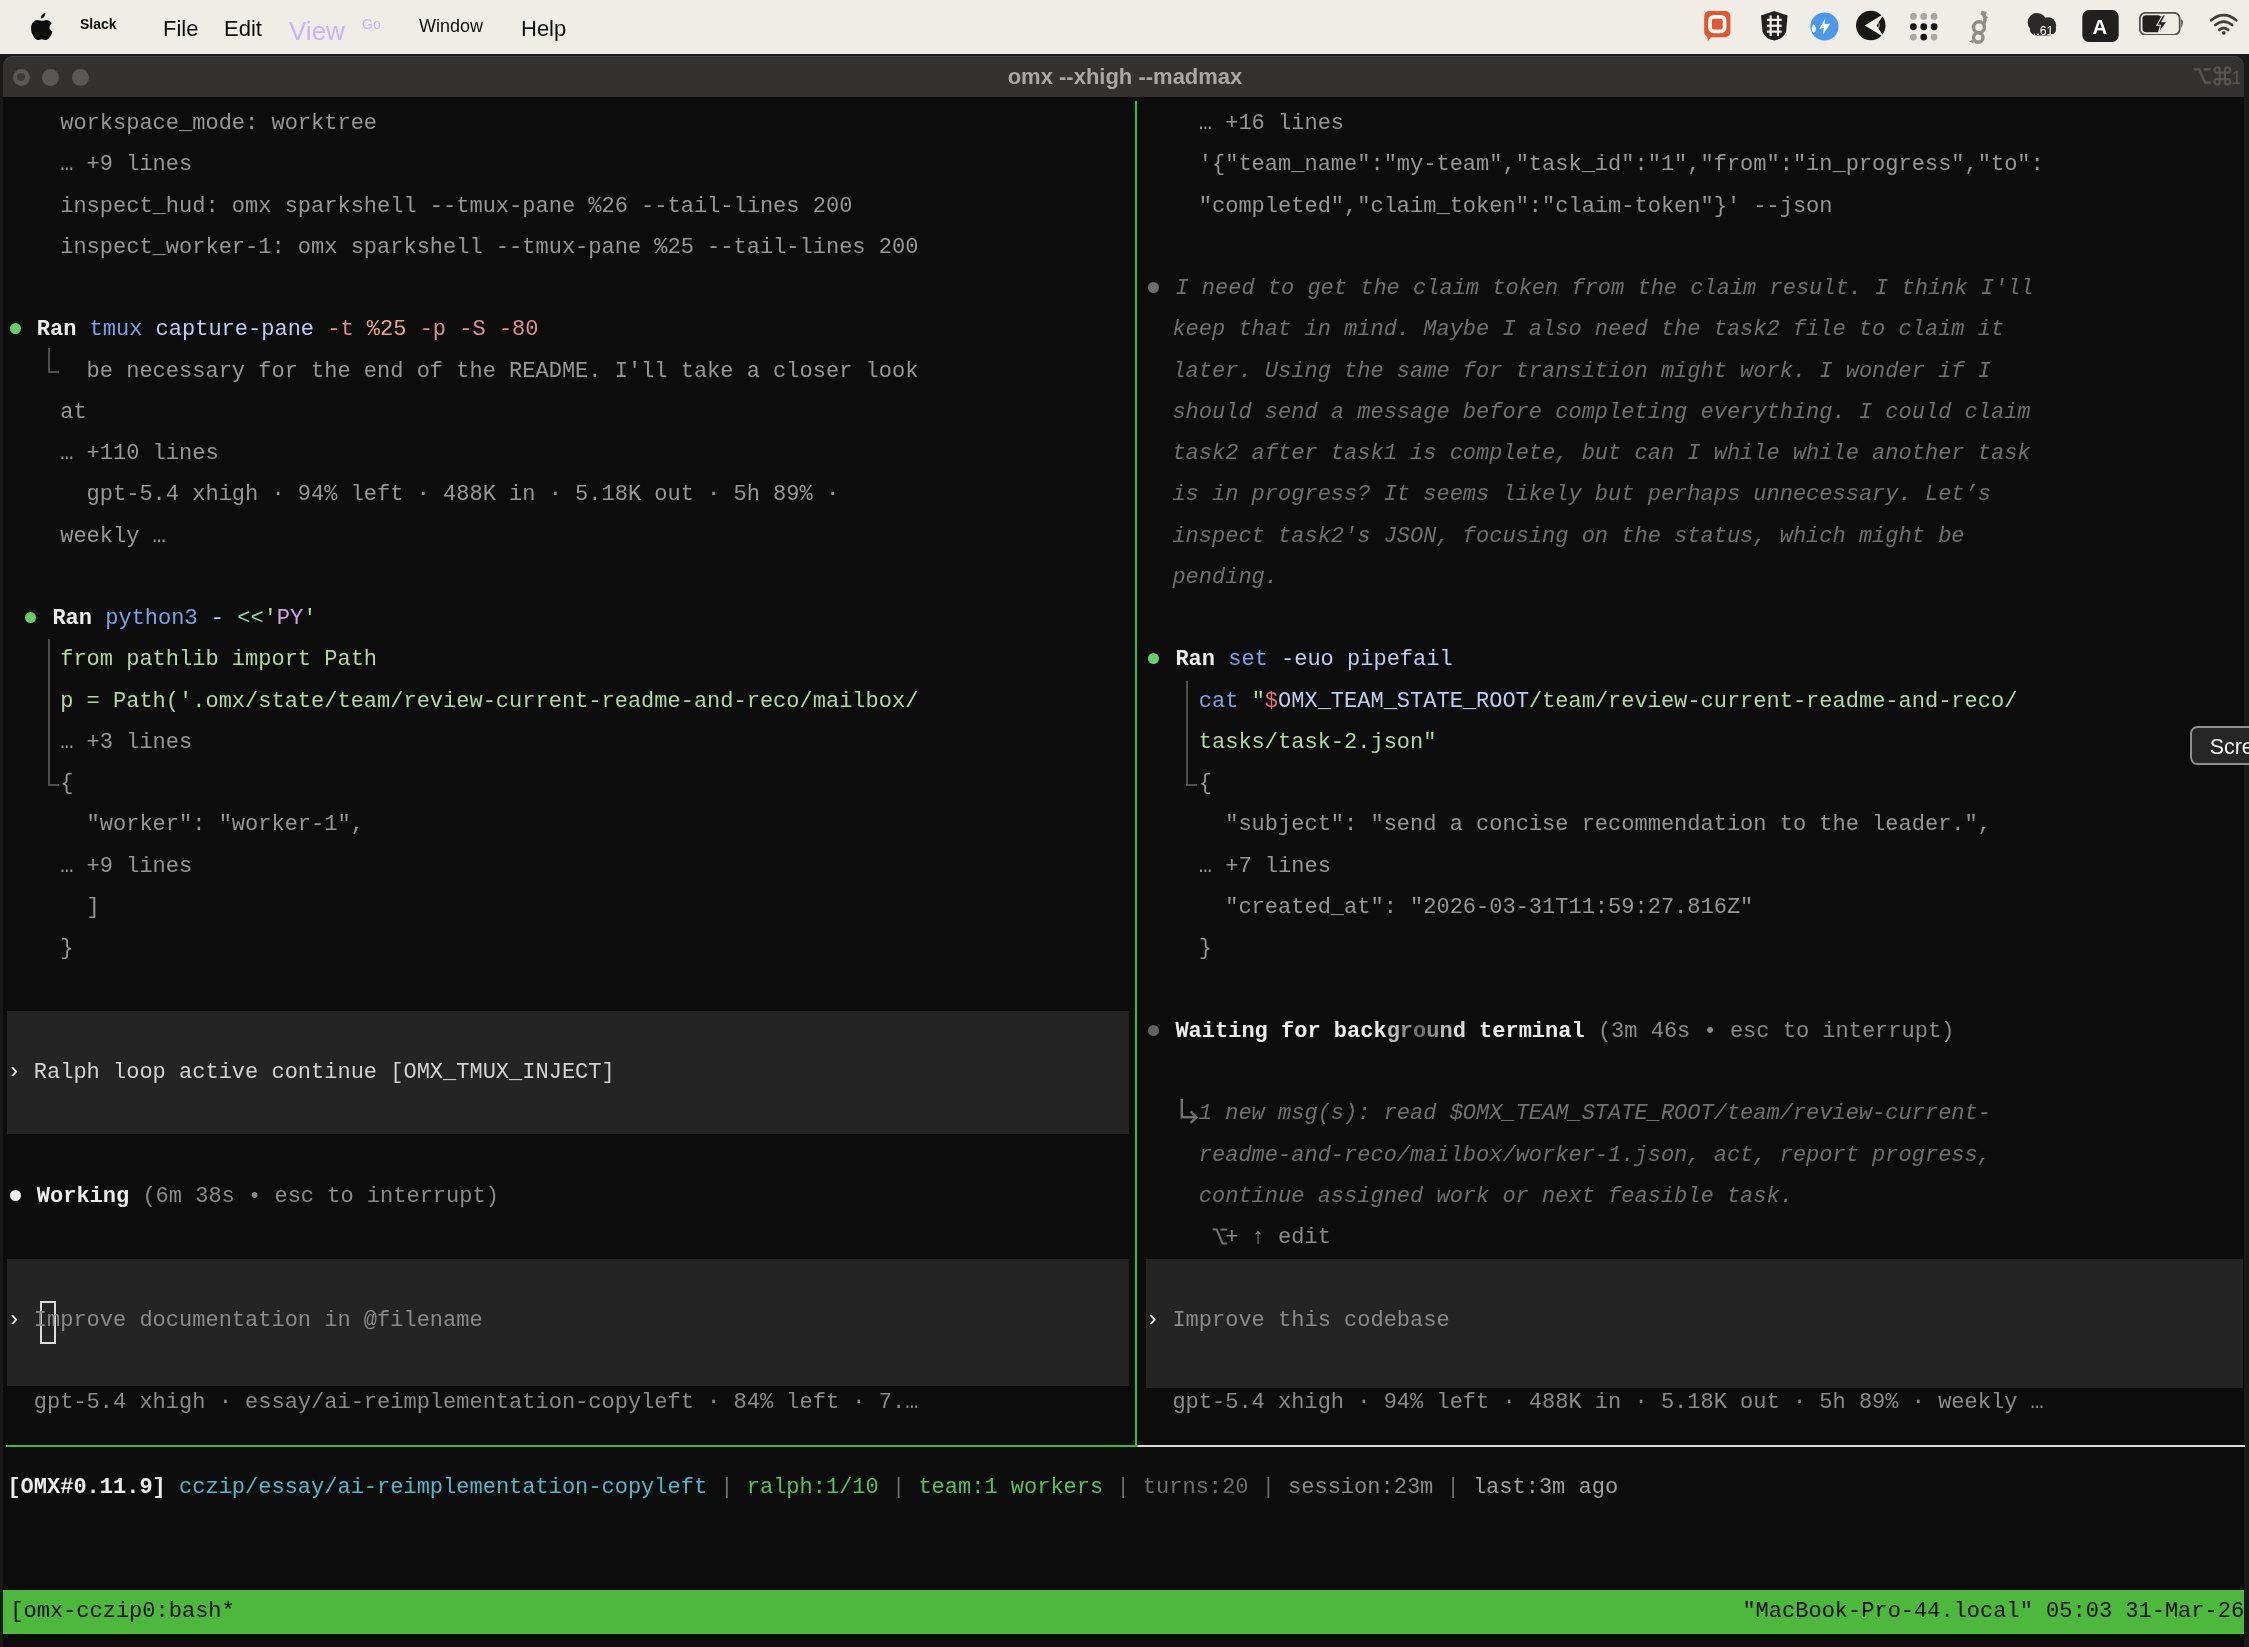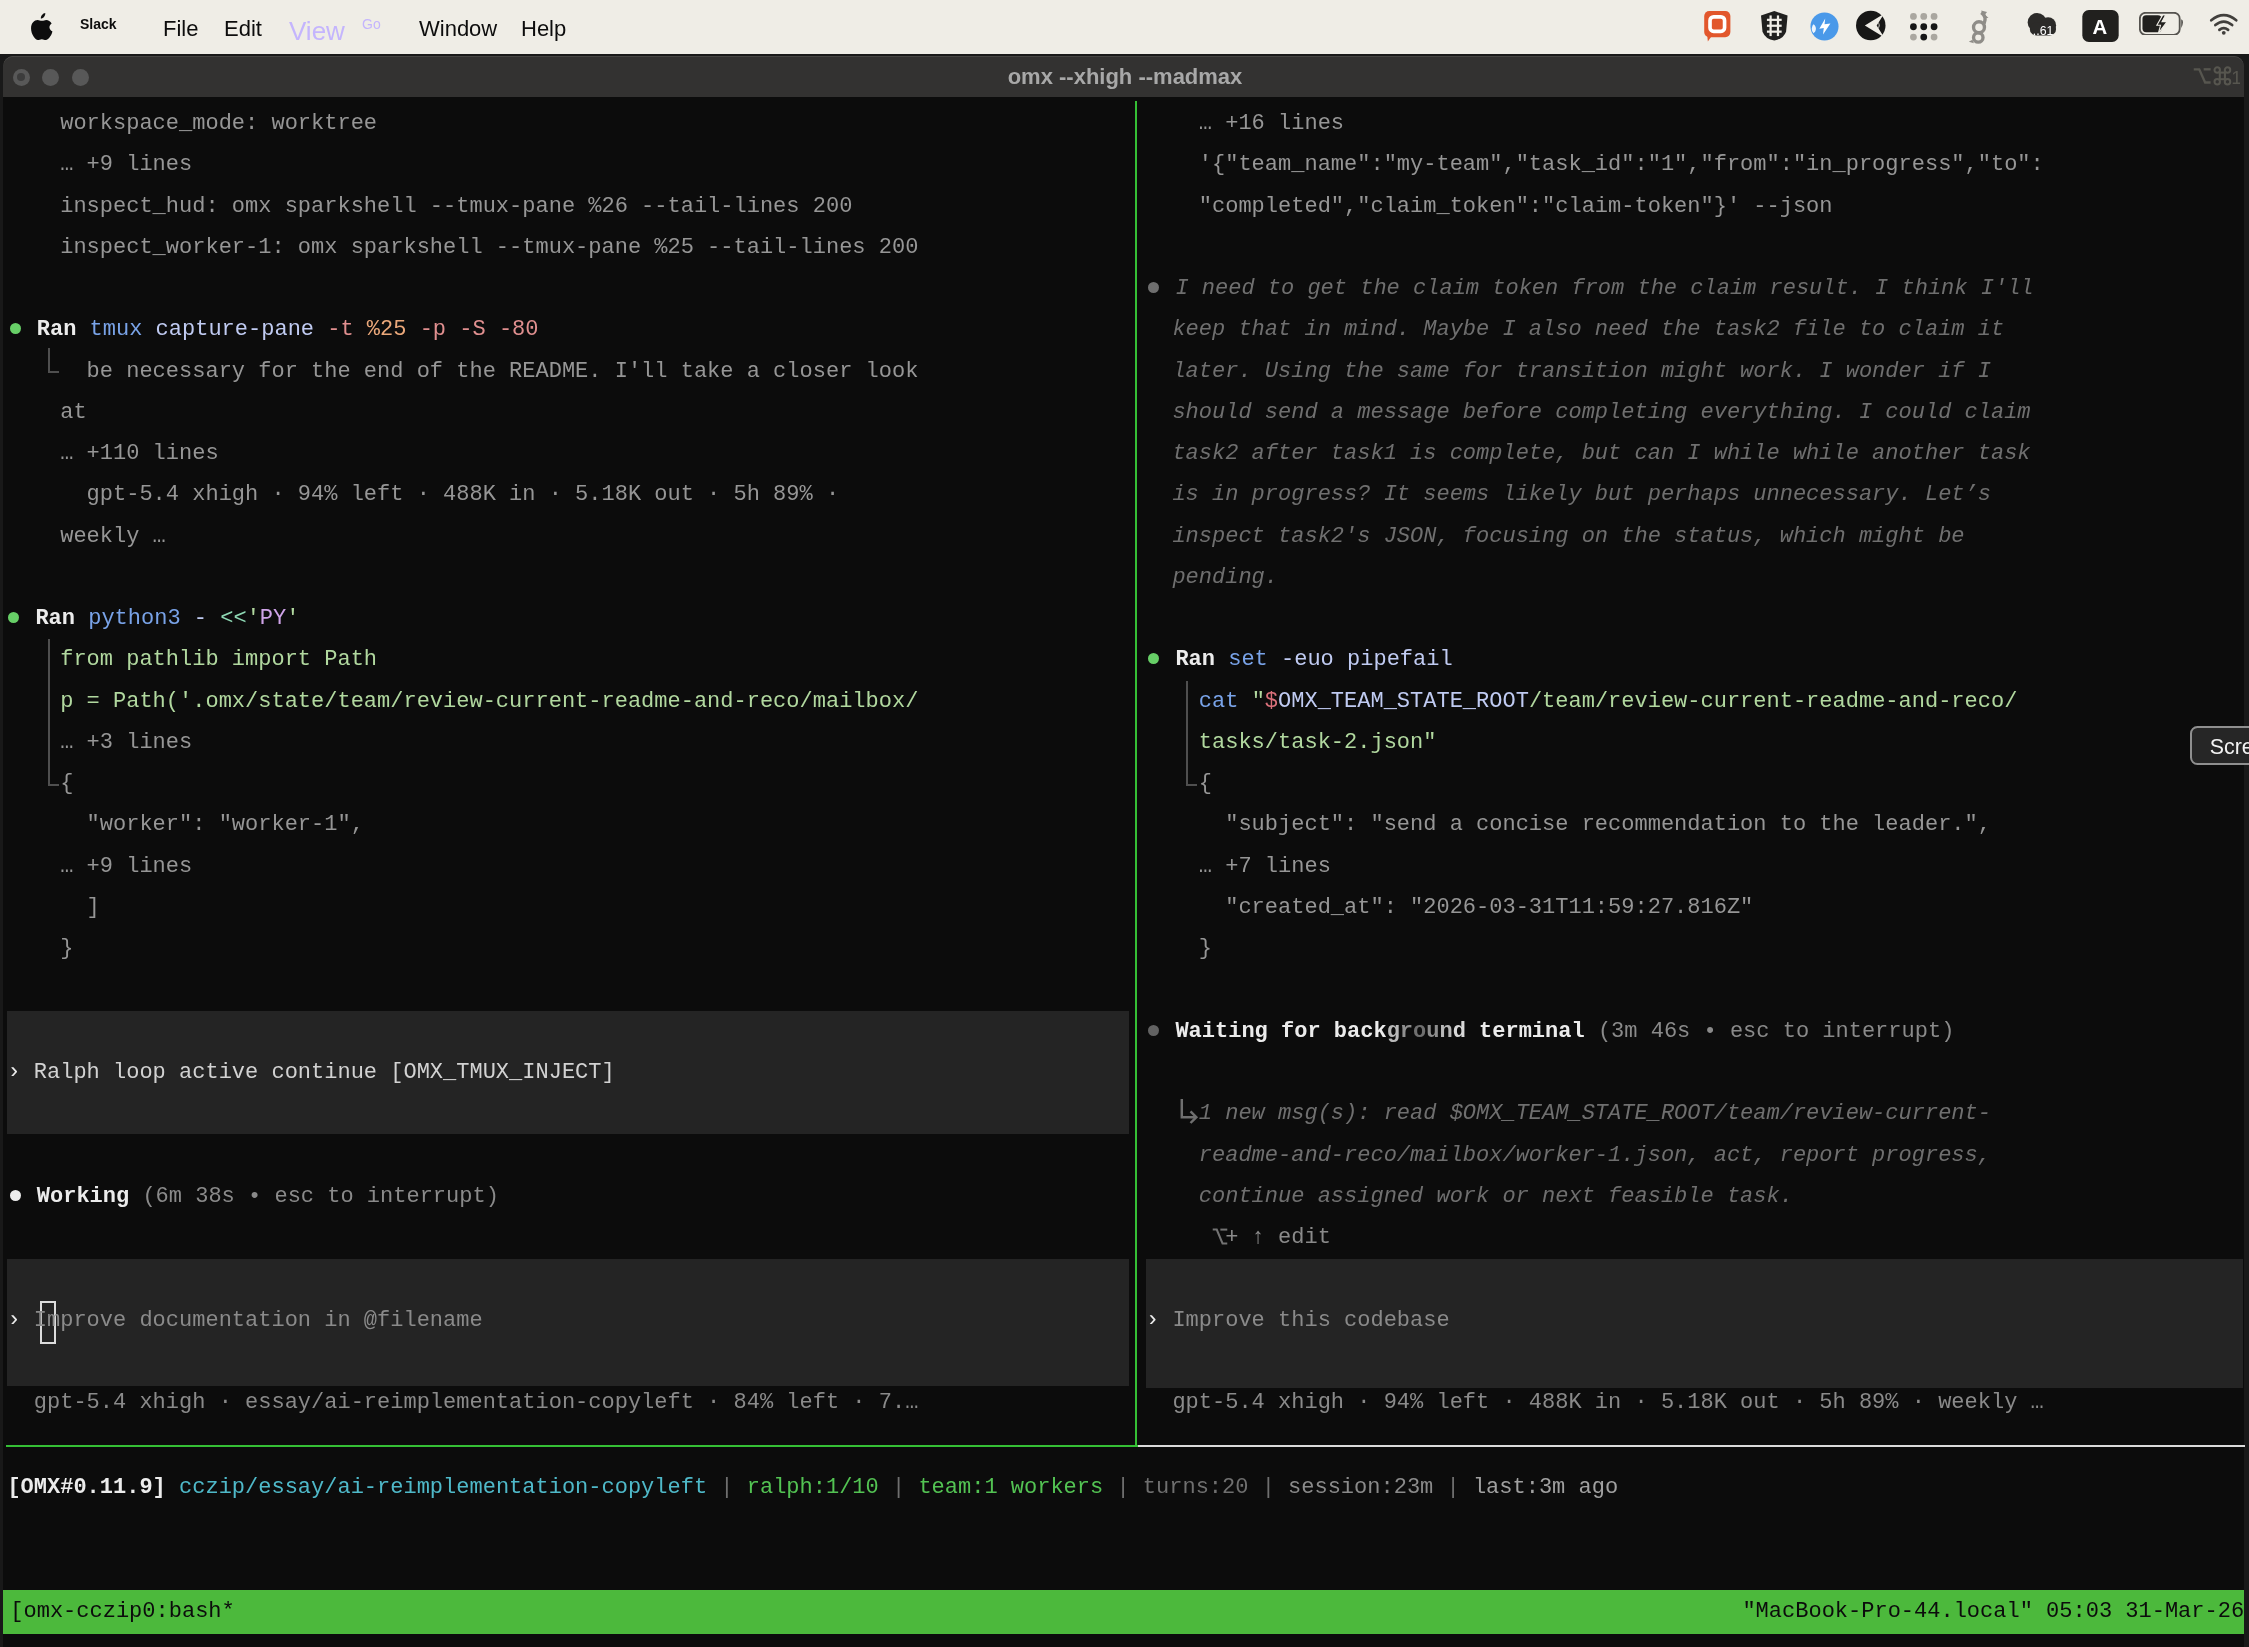--- a/index.html
+++ b/index.html
@@ -29,21 +29,21 @@
 <div style="position:absolute;left:0;top:0;width:2250px;height:54px;background:#efede6;"></div>
 <svg style="position:absolute;left:31px;top:13.3px" width="22" height="27" viewBox="0 0 30 37">
   <path fill="#0d0d0d" d="M20.8 9.6c-2 0-3.6 1.1-5.8 1.1-2.3 0-4-1.1-6-1.1C4.6 9.6 0 13.6 0 21.3 0 29 5.6 37 9.4 37c1.7 0 3-1.1 5.4-1.1 2.4 0 3.4 1.1 5.4 1.1 4 0 9-8.7 9-12.1-4.4-1.7-5.6-7.5-1-10.6-1.6-2.8-4.6-4.7-7.4-4.7z"></path>
   <path fill="#0d0d0d" d="M19.5 0c.3 3.3-2.4 7.6-6.1 7.7-.5-3.6 2.8-7.5 6.1-7.7z"></path>
 </svg>
 <div class="sans" style="position:absolute;left:80px;top:15.5px;font-size:14px;font-weight:bold;color:#0d0d0d;">Slack</div>
 <div class="sans" style="position:absolute;left:163px;top:15.5px;font-size:22px;color:#0d0d0d;">File</div>
 <div class="sans" style="position:absolute;left:224px;top:15.5px;font-size:22px;color:#0d0d0d;">Edit</div>
 <div class="sans" style="position:absolute;left:289px;top:15.5px;font-size:26px;color:#c4b5fd;">View</div>
 <div class="sans" style="position:absolute;left:362px;top:15.5px;font-size:14px;color:#c4b5fd;">Go</div>
-<div class="sans" style="position:absolute;left:419px;top:15.5px;font-size:22px;color:#0d0d0d;">Window</div>
+<div class="sans" style="position:absolute;left:419px;top:15.5px;font-size:18px;color:#0d0d0d;">Window</div>
 <div class="sans" style="position:absolute;left:521px;top:15.5px;font-size:22px;color:#0d0d0d;">Help</div>
 
 <svg style="position:absolute;left:1704px;top:11px" width="29.5" height="32" viewBox="0 0 40 44">
   <rect x="0" y="0" width="36" height="36" rx="7" fill="#e2572c"></rect>
   <rect x="8" y="8" width="20" height="20" rx="5" fill="none" stroke="#ffffff" stroke-width="5"></rect>
   <path d="M4 32 L12 32 L5 42 Z" fill="#e2572c"></path>
 </svg>
 <svg style="position:absolute;left:1761px;top:11px" width="26.6" height="29.5" viewBox="0 0 36 40">
   <path d="M18 0 L36 6 L34 28 Q30 38 18 40 Q6 38 2 28 L0 6 Z" fill="#20201f"></path>
   <g stroke="#efede6" stroke-width="3">
@@ -156,21 +156,21 @@
 <div class="r mono" style="left:7.4px;top:103px;">    workspace_mode: worktree</div>
 <div class="r mono" style="left:7.4px;top:144px;">    … +9 lines</div>
 <div class="r mono" style="left:7.4px;top:186px;">    inspect_hud: omx sparkshell --tmux-pane %26 --tail-lines 200</div>
 <div class="r mono" style="left:7.4px;top:227px;">    inspect_worker-1: omx sparkshell --tmux-pane %25 --tail-lines 200</div>
 <div class="r mono" style="left:7.4px;top:309px;"><span class="dot" style="background:#67cf67"></span> <span class="b">Ran</span> <span class="bl">tmux</span> <span class="lv">capture-pane</span> <span class="pk">-t</span> <span class="or">%25</span> <span class="pk">-p</span> <span class="pk">-S</span> <span class="pk">-80</span></div>
 <div class="r mono" style="left:7.4px;top:351px;">      be necessary for the end of the README. I'll take a closer look</div>
 <div class="r mono" style="left:7.4px;top:392px;">    at</div>
 <div class="r mono" style="left:7.4px;top:433px;">    … +110 lines</div>
 <div class="r mono" style="left:7.4px;top:474px;">      gpt-5.4 xhigh · 94% left · 488K in · 5.18K out · 5h 89% ·</div>
 <div class="r mono" style="left:7.4px;top:516px;">    weekly …</div>
-<div class="r mono" style="left:6px;top:598px;"><span class="dot" style="background:#67cf67"></span> <span class="b">Ran</span> <span class="bl">python3</span> <span class="lv">-</span> <span class="mt">&lt;&lt;</span><span class="gr">'</span><span class="vi">PY</span><span class="gr">'</span></div>
+<div class="r mono" style="left:23px;top:598px;"><span class="dot" style="background:#67cf67"></span> <span class="b">Ran</span> <span class="bl">python3</span> <span class="lv">-</span> <span class="mt">&lt;&lt;</span><span class="gr">'</span><span class="vi">PY</span><span class="gr">'</span></div>
 <div class="r mono gr" style="left:7.4px;top:639px;">    from pathlib import Path</div>
 <div class="r mono gr" style="left:7.4px;top:681px;">    p = Path('.omx/state/team/review-current-readme-and-reco/mailbox/</div>
 <div class="r mono" style="left:7.4px;top:722px;">    … +3 lines</div>
 <div class="r mono" style="left:7.4px;top:763px;">    {</div>
 <div class="r mono" style="left:7.4px;top:804px;">      "worker": "worker-1",</div>
 <div class="r mono" style="left:7.4px;top:846px;">    … +9 lines</div>
 <div class="r mono" style="left:7.4px;top:887px;">      ]</div>
 <div class="r mono" style="left:7.4px;top:928px;">    }</div>
 <div class="r mono" style="left:7.4px;top:1052px;"><span class="wh">›</span> <span style="color:#d2d2d2;">Ralph loop active continue [OMX_TMUX_INJECT]</span></div>
 <div class="r mono" style="left:7.4px;top:1176px;"><span class="dot" style="background:#ececec"></span> <span class="b">Working</span> <span class="g8">(6m 38s • esc to interrupt)</span></div>

